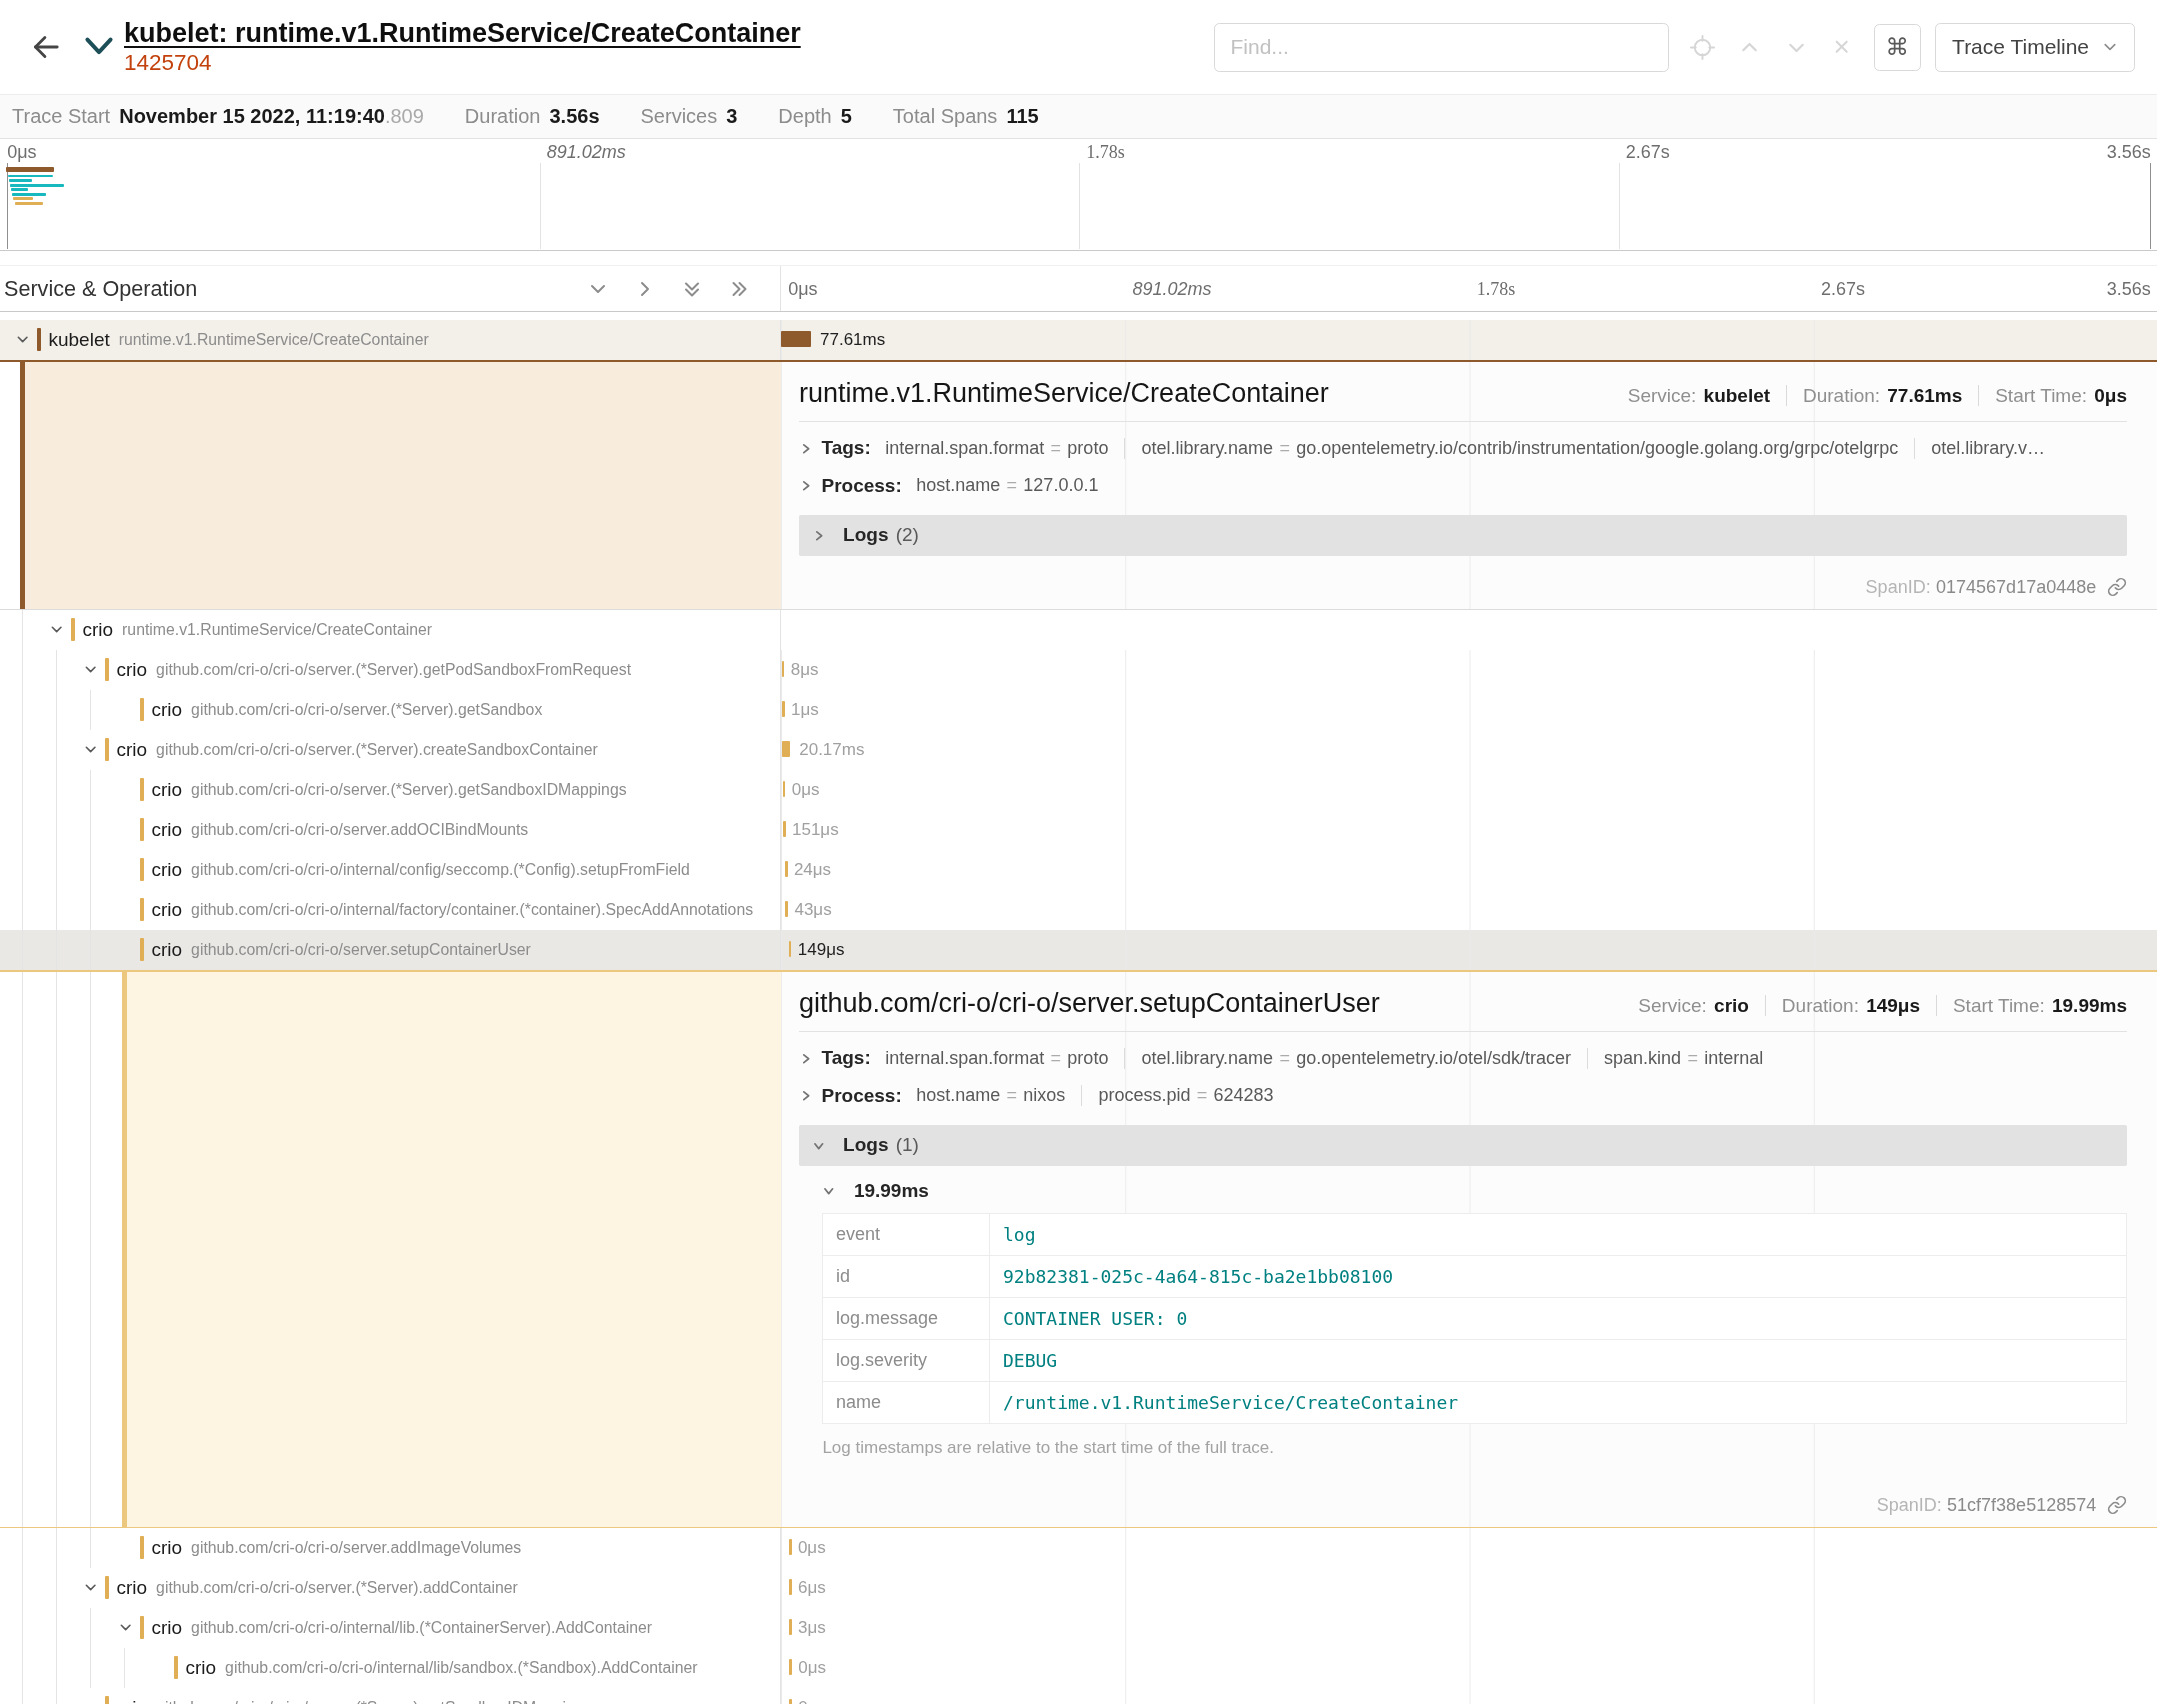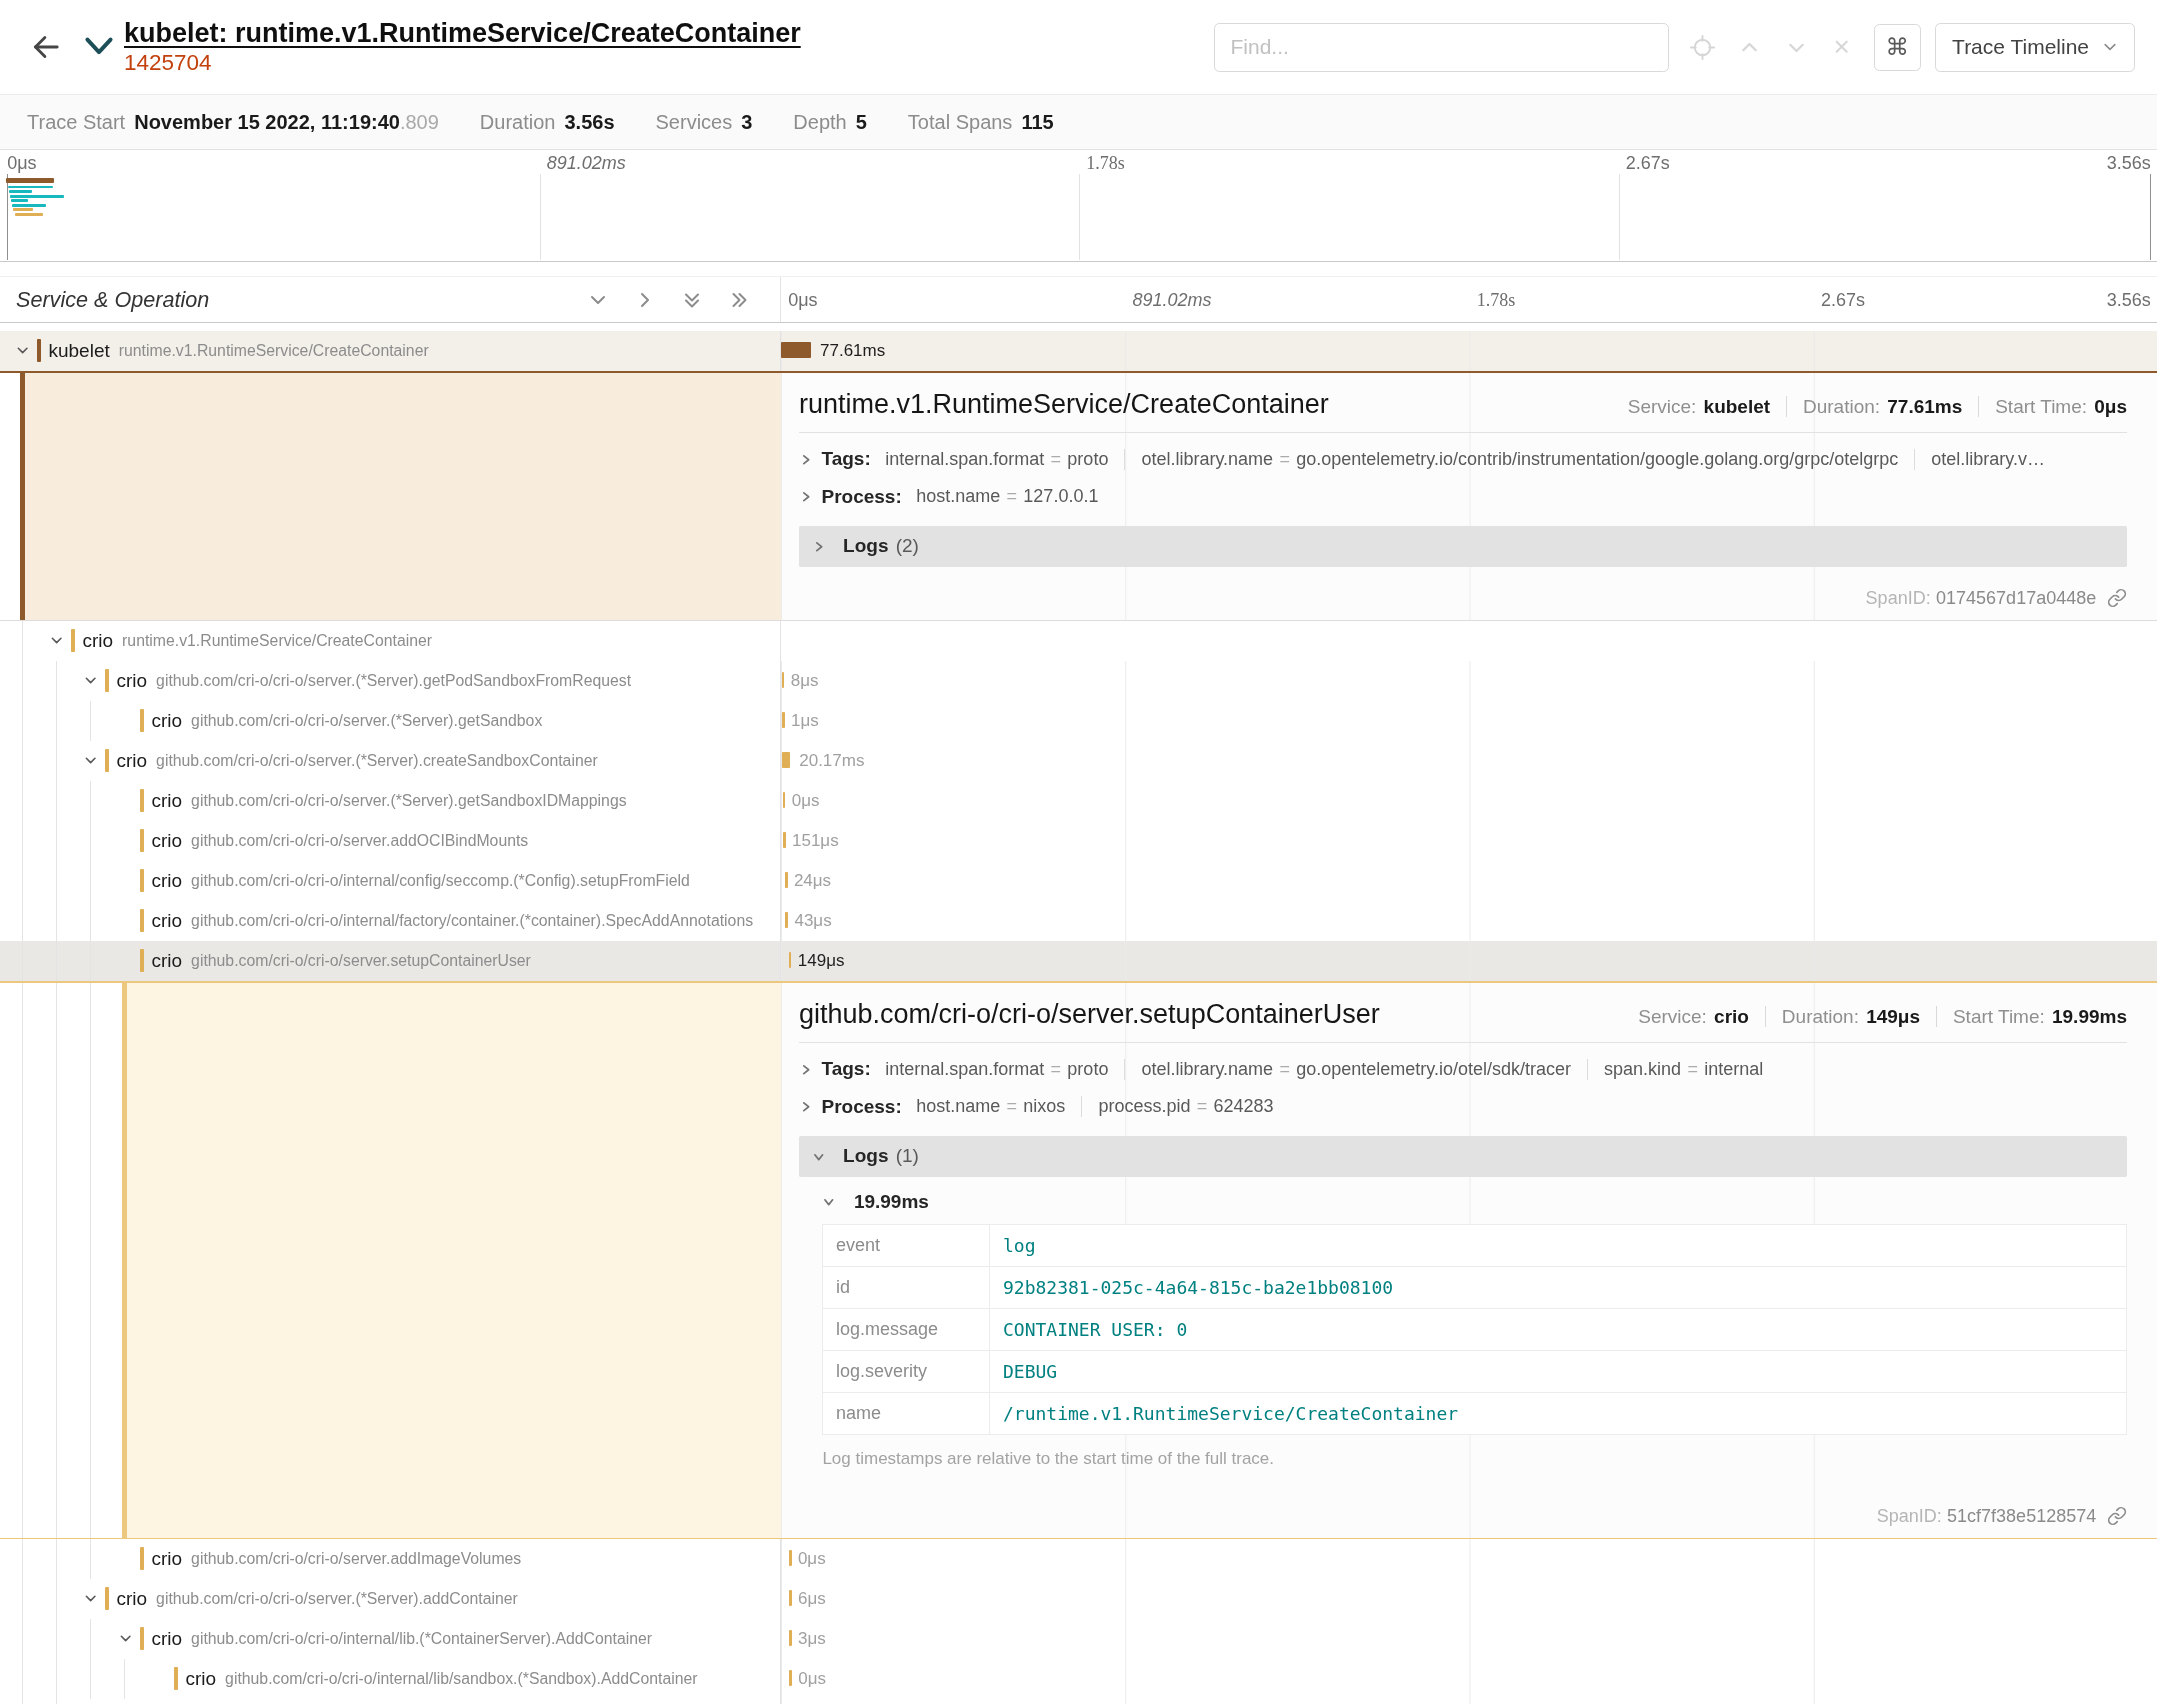--- a/index.html
+++ b/index.html
@@ -19,40 +19,40 @@
   .trace-title { font-size:27px; font-weight:700; color:#0f0f0f; text-decoration:underline; text-underline-offset:3.6px; line-height:1.15; cursor:pointer; }
   .trace-id { font-size:22.5px; color:#c2410c; margin-top:1.8px; }
   .find-input { margin-left:auto; width:455px; height:49px; border:0.9px solid #d9d9d9; border-radius:5.4px; font-size:21px; padding:0 16px; color:#333; outline:none; font-family:inherit; }
   .find-input::placeholder { color:#c1c1c1; }
   .find-icons { display:flex; align-items:center; gap:21.6px; margin:0 20px; }
   .find-icons button { background:none; border:none; padding:0; display:flex; }
   .kbd-button { min-width:47px; height:47px; border:0.9px solid #d9d9d9; border-radius:5.4px; background:#fff; font-size:23.4px; color:#595959; margin-right:14.4px; display:flex; align-items:center; justify-content:center; }
   .view-button { height:49px; border:0.9px solid #d9d9d9; border-radius:5.4px; background:#fff; font-size:21px; color:#434343; padding:0 16px; display:flex; align-items:center; gap:12.6px; }
 
   
-  .summary-bar { height:56px; background:#fafafa; border-top:0.9px solid #ececec; border-bottom:0.9px solid #e2e2e2; display:flex; align-items:center; padding:0 27px; gap:41px; }
+  .summary-bar { height:45px; background:#fafafa; border-top:0.9px solid #ececec; border-bottom:0.9px solid #e2e2e2; display:flex; align-items:center; padding:0 12px; gap:41px; }
   .sum-item { display:flex; align-items:baseline; white-space:nowrap; }
   .sum-label { color:#8c8c8c; font-size:20px; margin-right:9px; }
   .sum-value { font-size:20px; font-weight:700; color:#1a1a1a; }
   .sum-suffix { font-size:20px; color:#a9a9a9; }
 
   
   .minimap { position:relative; height:112px; border-bottom:0.9px solid #c9c9c9; }
   .mini-ticks { position:relative; height:24px; }
   .tick { position:absolute; font-size:18px; color:#6e6e6e; top:2.7px; white-space:nowrap; }
   .tick-0 { left:7.2px; } .tick-1 { left:calc(25% + 7.2px);font-style:italic; } .tick-2 { left:calc(50% + 7.2px);font-family:Liberation Serif, serif; }
   .tick-3 { left:calc(75% + 7.2px); } .tick-4 { right:7.2px; }
   .mini-canvas { position:relative; height:86px; background:#fff; }
   .mini-divider { position:absolute; top:0; bottom:0; width:0.9px; background:#e2e2e2; }
   .mini-handle { position:absolute; top:0; bottom:0; width:0.9px; background:#8f8f8f; }
   .mini-span { position:absolute; border-radius:0.9px; }
 
   
   .grid-header { display:flex; height:47px; margin-top:14.4px; border-top:0.9px solid #f0f0f0; border-bottom:0.9px solid #c9c9c9; }
-  .gh-left { width:781px; flex:none; display:flex; align-items:center; padding-left:16px; border-right:0.9px solid #e3e3e3;font-style:italic; }
+  .gh-left { width:781px; flex:none; display:flex; align-items:center; padding-left:4px; border-right:0.9px solid #e3e3e3; }
   .gh-title { font-size:21.6px; color:#333; }
   .gh-icons { margin-left:auto; margin-right:31px; display:flex; gap:27px; align-items:center; }
   .gh-icons button { background:none; border:none; padding:0; display:flex; }
   .gh-right { flex:1; position:relative; }
   .gh-right .tick { top:12.6px; }
 
   
   .rows { padding-top:7.2px; }
   .row { display:flex; height:40px; }
   .name-cell { width:781px; flex:none; display:flex; align-items:center; border-right:0.9px solid #e3e3e3; overflow:hidden; white-space:nowrap; cursor:pointer; }

